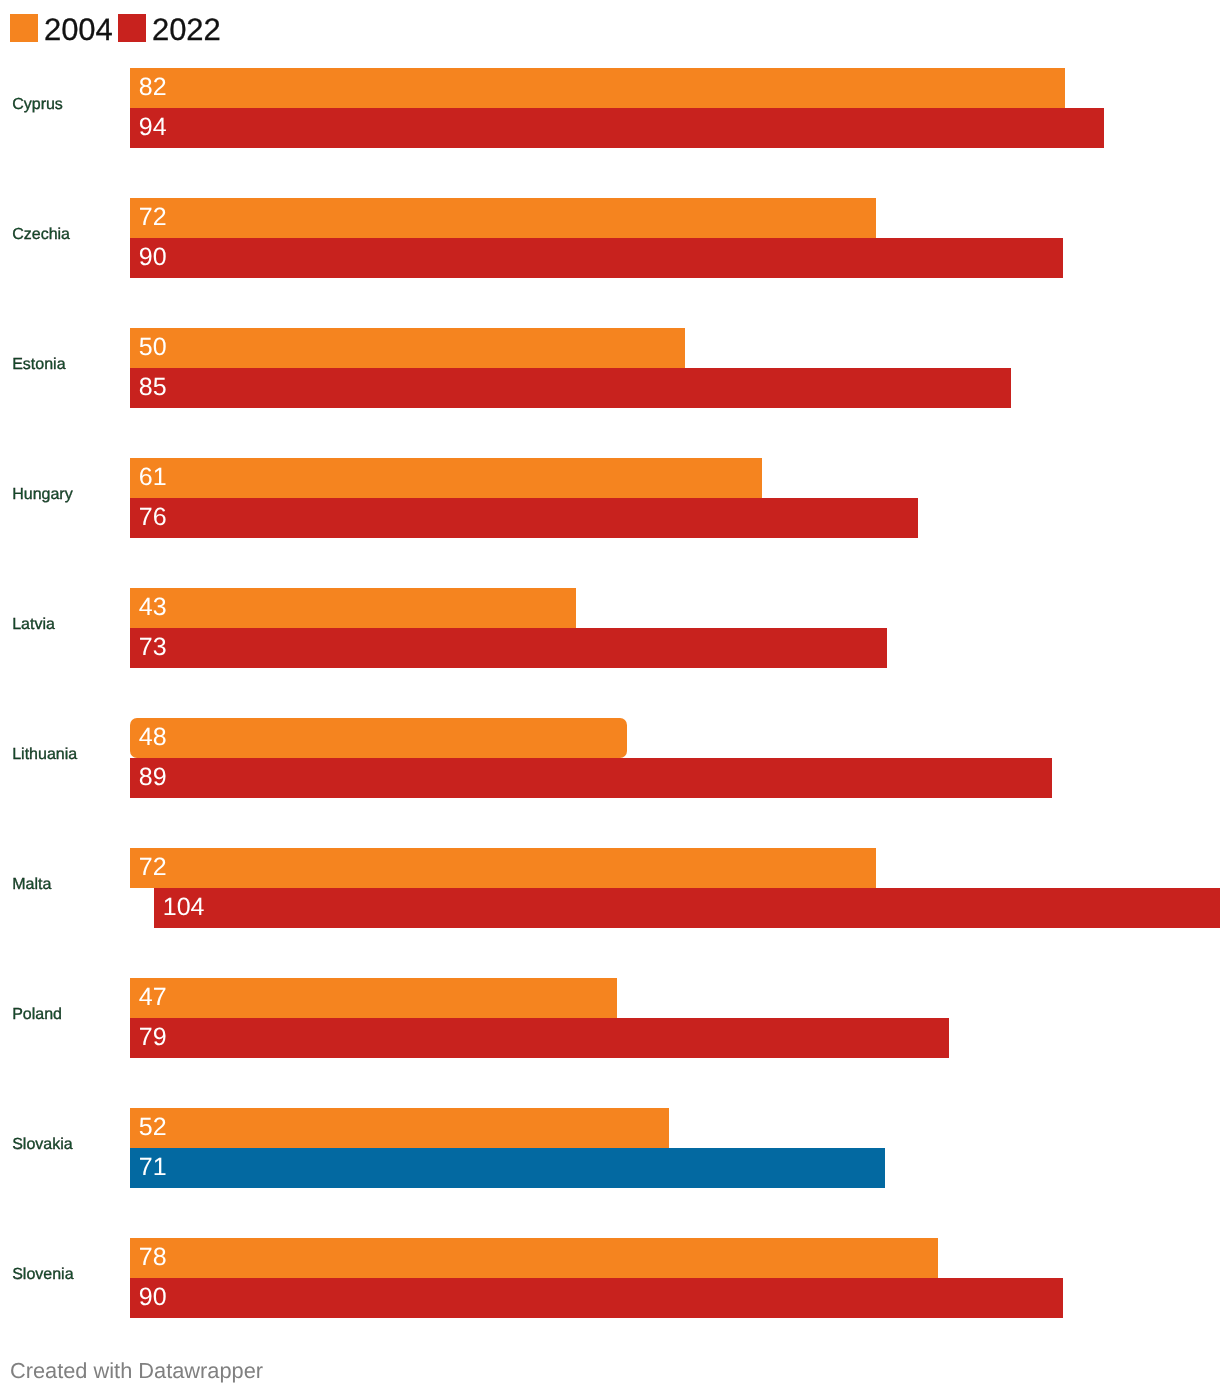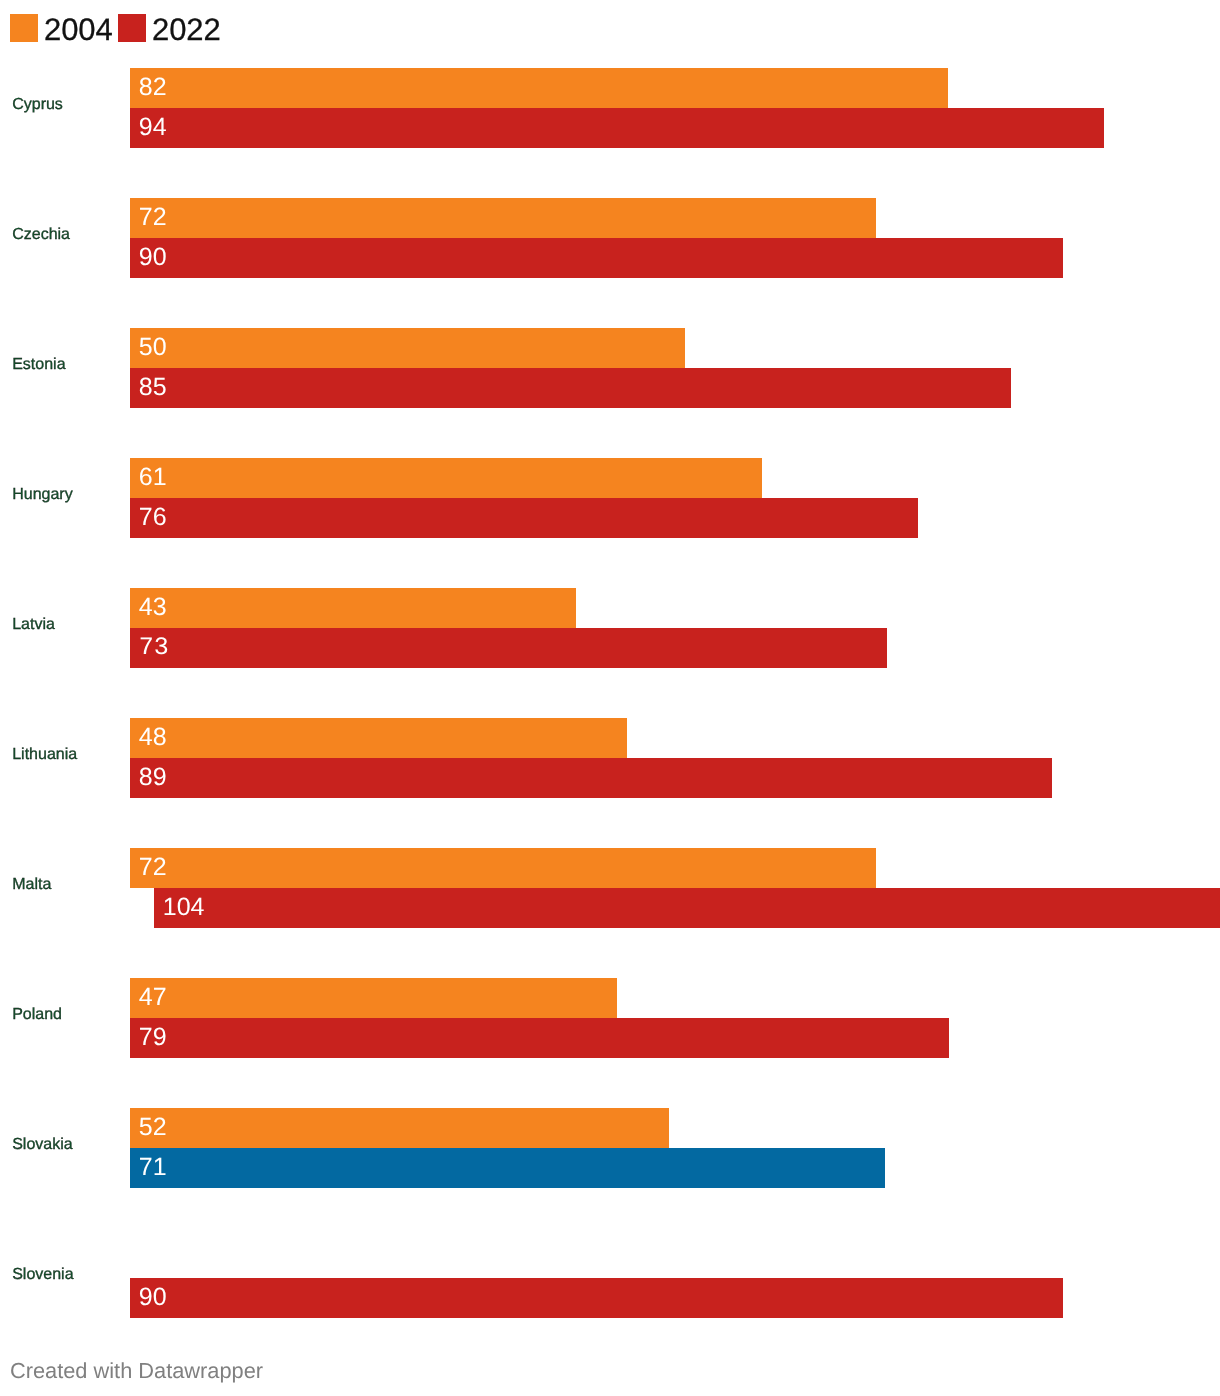--- a/index.html
+++ b/index.html
@@ -63,21 +63,21 @@
     <div class="legend-item i1">
       <span class="legend-swatch" style="background: rgb(200, 34, 30);"></span>
       <span class="legend-label">2022</span>
     </div>
   </div>
 
   <div class="rows">
 
     <div class="row r0" style="top: 67.9px;">
       <div class="row-label">Cyprus</div>
-      <div class="bar s0" style="width: 818px; background: rgb(245, 132, 31);">
+      <div class="bar s0" style="width: 935px; background: rgb(245, 132, 31);">
         <span class="bar-value">82</span>
       </div>
       <div class="bar s1" style="width: 974.169px; background: rgb(200, 34, 30);">
         <span class="bar-value">94</span>
       </div>
     </div>
 
     <div class="row r1" style="top: 197.9px;">
       <div class="row-label">Czechia</div>
       <div class="bar s0" style="width: 746.172px; background: rgb(245, 132, 31);">
@@ -106,28 +106,28 @@
       <div class="bar s1" style="width: 787.626px; background: rgb(200, 34, 30);">
         <span class="bar-value">76</span>
       </div>
     </div>
 
     <div class="row r4" style="top: 587.9px;">
       <div class="row-label">Latvia</div>
       <div class="bar s0" style="width: 445.63px; background: rgb(245, 132, 31); text-align: center;">
         <span class="bar-value">43</span>
       </div>
-      <div class="bar s1" style="width: 756.535px; background: rgb(200, 34, 30); font-family: Liberation Mono, monospace;">
+      <div class="bar s1" style="width: 756.535px; background: rgb(200, 34, 30);">
         <span class="bar-value">73</span>
       </div>
     </div>
 
     <div class="row r5" style="top: 717.9px;">
       <div class="row-label">Lithuania</div>
-      <div class="bar s0" style="width: 497.448px; background: rgb(245, 132, 31);">
+      <div class="bar s0" style="width: 497.448px; background: rgb(245, 132, 31); border-radius: 7px;">
         <span class="bar-value">48</span>
       </div>
       <div class="bar s1" style="width: 922.351px; background: rgb(200, 34, 30);">
         <span class="bar-value">89</span>
       </div>
     </div>
 
     <div class="row r6" style="top: 847.9px;">
       <div class="row-label">Malta</div>
       <div class="bar s0" style="width: 746.172px; background: rgb(245, 132, 31);">
@@ -153,20 +153,23 @@
       <div class="bar s0" style="width: 538.902px; background: rgb(245, 132, 31);">
         <span class="bar-value">52</span>
       </div>
       <div class="bar s1" style="width: 755px; background: #0369a1;">
         <span class="bar-value">71</span>
       </div>
     </div>
 
     <div class="row r9" style="top: 1237.9px;">
       <div class="row-label">Slovenia</div>
+      <div class="bar s0" style="width: 808.353px; background: rgb(245, 132, 31);">
+        <span class="bar-value">78</span>
+      </div>
       <div class="bar s1" style="width: 932.715px; background: rgb(200, 34, 30);">
         <span class="bar-value">90</span>
       </div>
     </div>
 
   </div>
 
   <div class="footer">Created with Datawrapper</div>
 </div>
 

